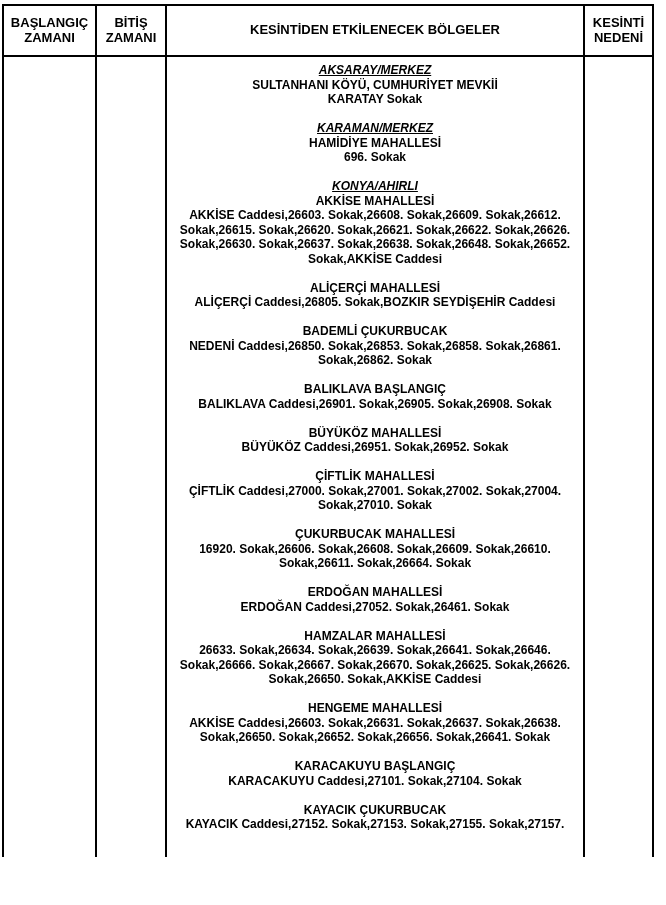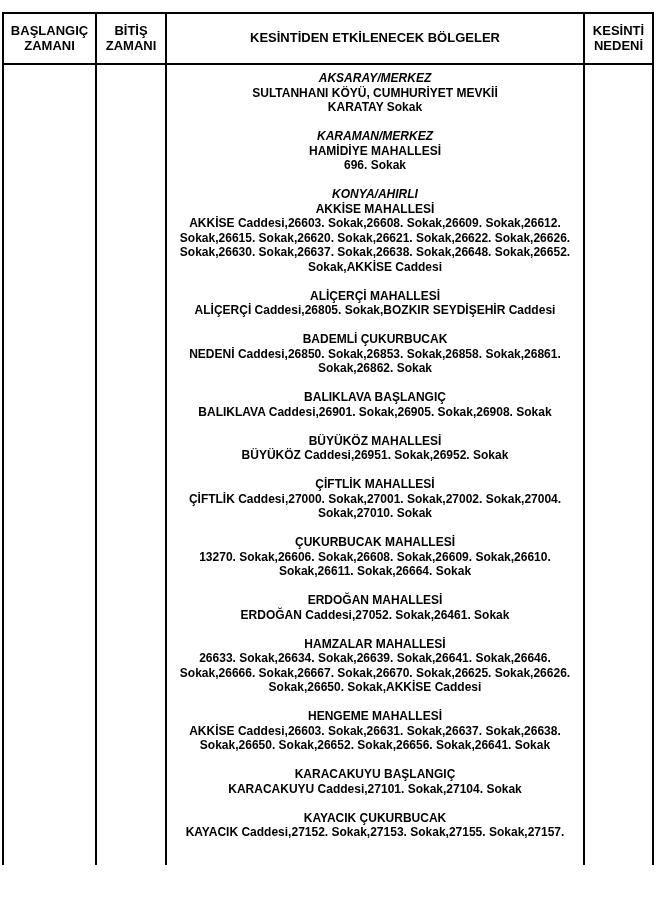--- a/index.html
+++ b/index.html
@@ -8,21 +8,21 @@
     width: 666px;
     height: 905px;
     background: #ffffff;
     color: #000000;
     font-family: "Liberation Sans", sans-serif;
     overflow: hidden;
   }
   table.outage-table {
     position: absolute;
     left: 2px;
-    top: 12px;
+    top: 4px;
     width: 650px;
     border-collapse: collapse;
     table-layout: fixed;
   }
   .outage-table th {
     border: 2px solid #000000;
     font-size: 13px;
     font-weight: bold;
     line-height: 14.5px;
     text-align: center;
@@ -42,20 +42,21 @@
     height: 800px;
     overflow: hidden;
     padding: 6px 12px 0 12px;
     font-size: 12px;
     line-height: 14.5px;
     text-align: center;
   }
   .province-header {
     font-weight: bold;
     font-style: italic;
+    text-decoration: underline;
   }
   .outage-section { margin: 0 0 14.5px 0; font-weight: bold; }
   .region-block { margin: 0; }
   .section-title, .section-streets { margin: 0; }
 </style>
 </head>
 <body>
 
 <div class="page">
   <table class="outage-table">
@@ -114,21 +115,21 @@
                 <div class="outage-section">
                   <div class="section-title">BÜYÜKÖZ MAHALLESİ</div>
                   <div class="section-streets">BÜYÜKÖZ Caddesi,26951. Sokak,26952. Sokak</div>
                 </div>
                 <div class="outage-section">
                   <div class="section-title">ÇİFTLİK MAHALLESİ</div>
                   <div class="section-streets">ÇİFTLİK Caddesi,27000. Sokak,27001. Sokak,27002. Sokak,27004. Sokak,27010. Sokak</div>
                 </div>
                 <div class="outage-section">
                   <div class="section-title">ÇUKURBUCAK MAHALLESİ</div>
-                  <div class="section-streets">13270. Sokak,26606. Sokak,26608. Sokak,26609. Sokak,26610. Sokak,26611. Sokak,26664. Sokak</div>
+                  <div class="section-streets">16920. Sokak,26606. Sokak,26608. Sokak,26609. Sokak,26610. Sokak,26611. Sokak,26664. Sokak</div>
                 </div>
                 <div class="outage-section">
                   <div class="section-title">ERDOĞAN MAHALLESİ</div>
                   <div class="section-streets">ERDOĞAN Caddesi,27052. Sokak,26461. Sokak</div>
                 </div>
                 <div class="outage-section">
                   <div class="section-title">HAMZALAR MAHALLESİ</div>
                   <div class="section-streets">26633. Sokak,26634. Sokak,26639. Sokak,26641. Sokak,26646. Sokak,26666. Sokak,26667. Sokak,26670. Sokak,26625. Sokak,26626. Sokak,26650. Sokak,AKKİSE Caddesi</div>
                 </div>
                 <div class="outage-section">

